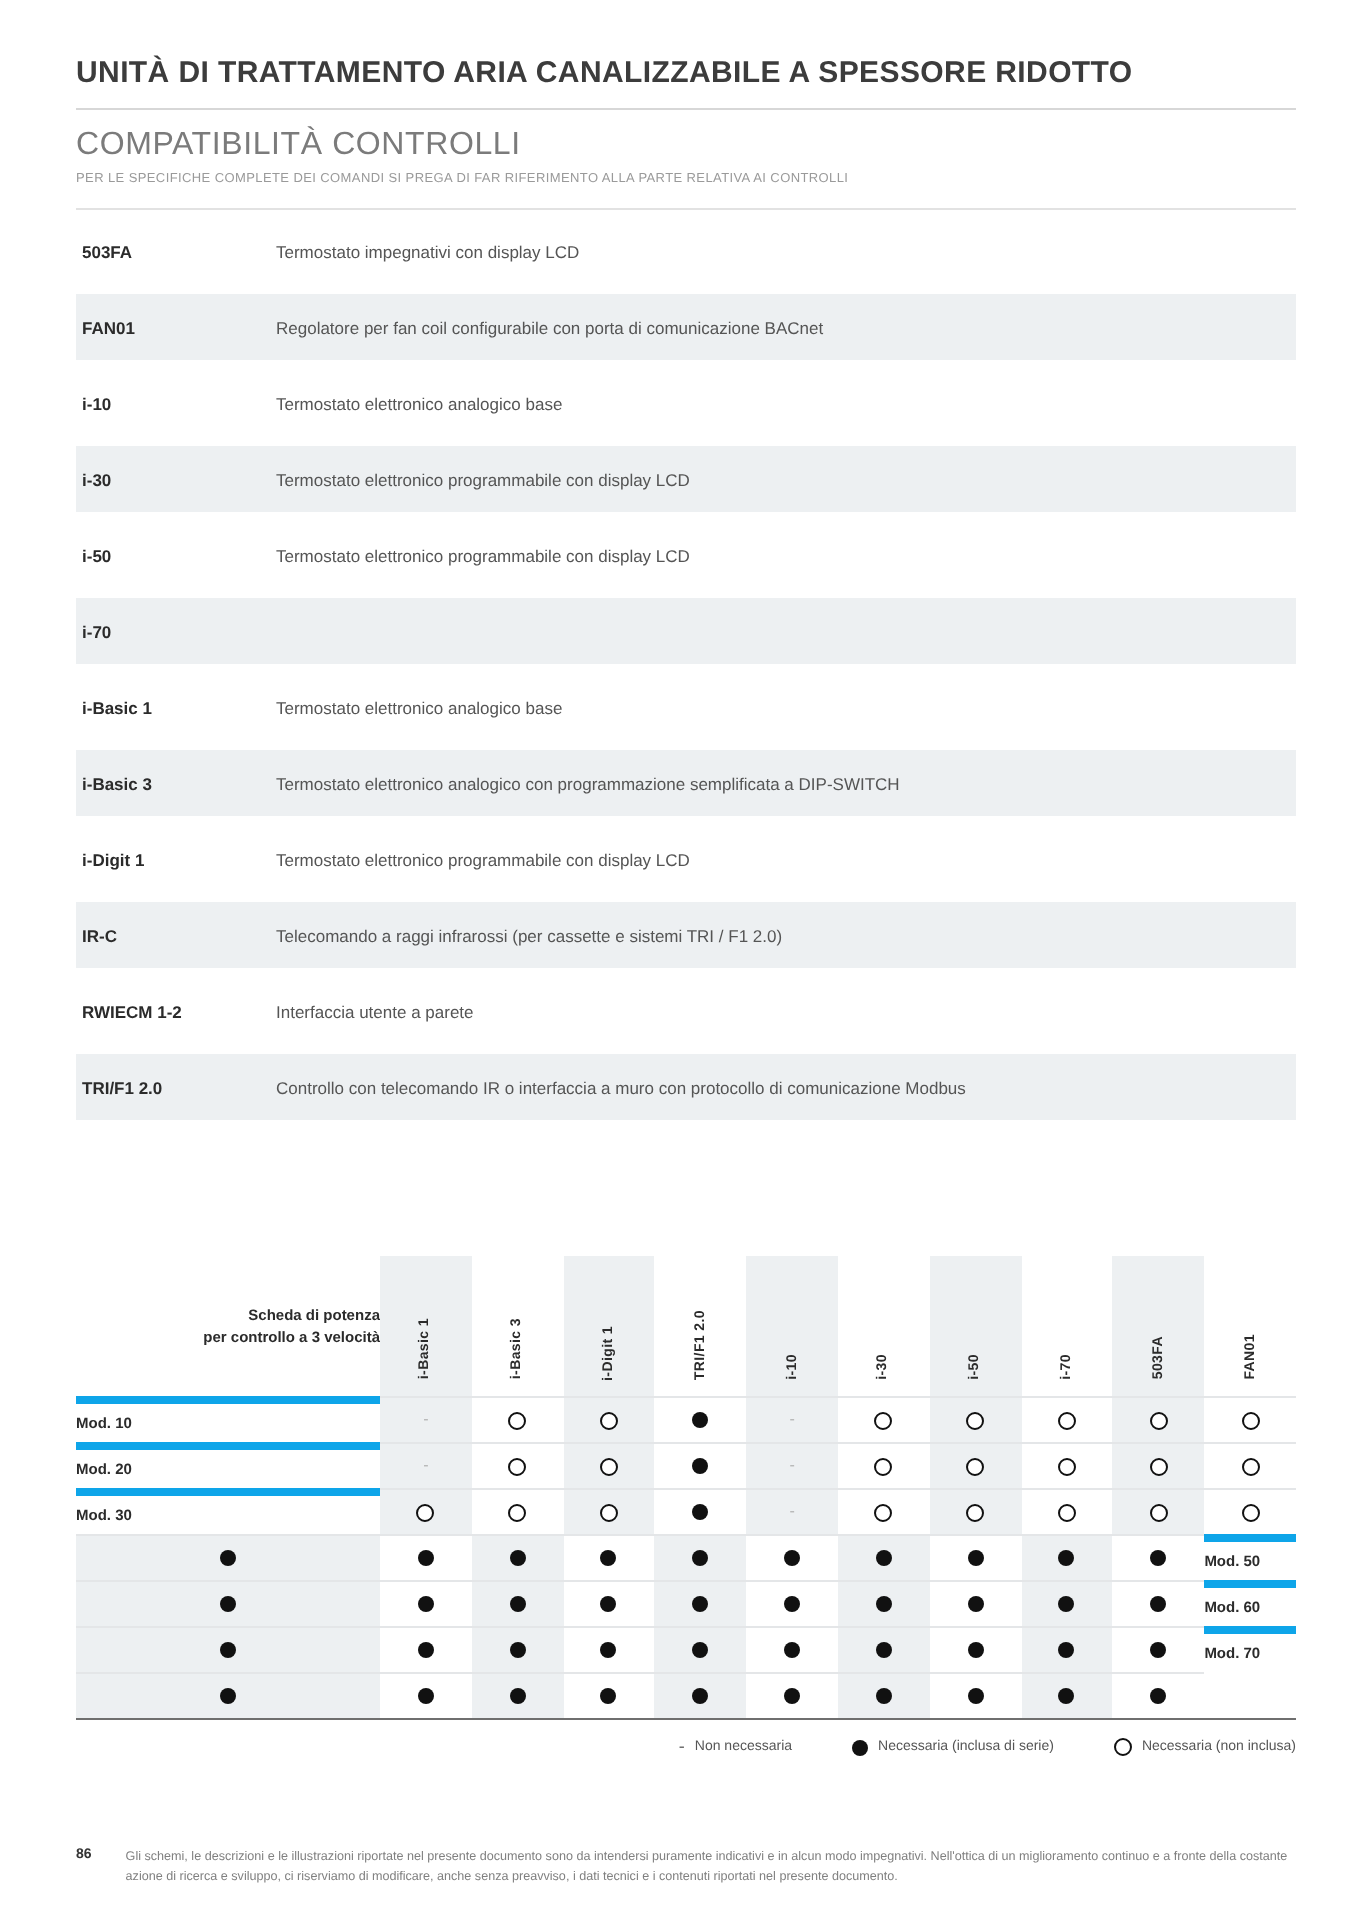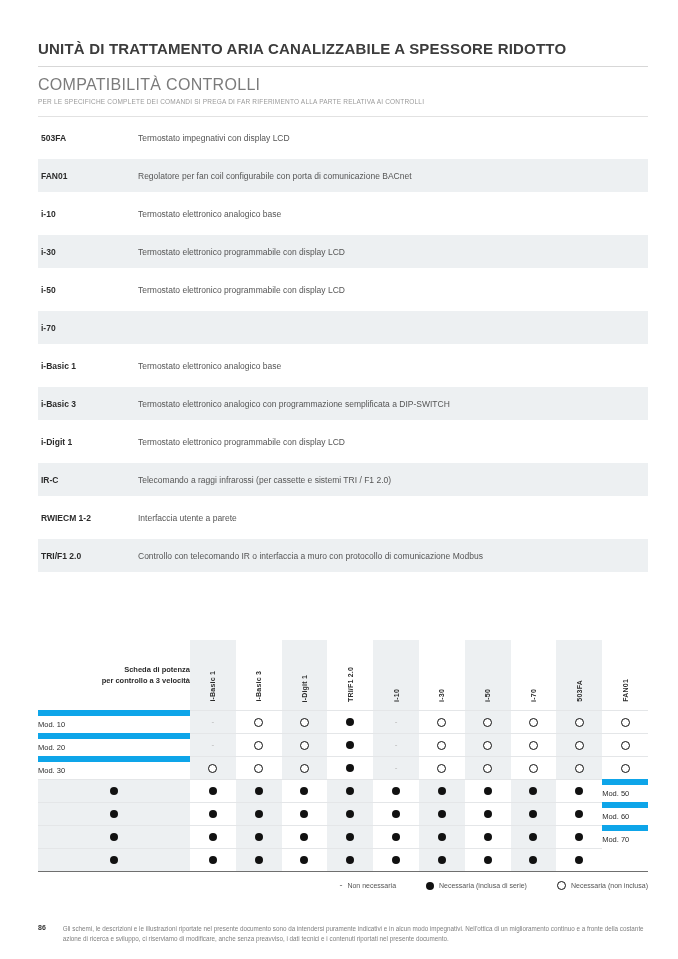--- a/index.html
+++ b/index.html
@@ -8,21 +8,21 @@
     background:#ffffff;
     font-family:"Liberation Sans", sans-serif;
     color:#333;
     position:relative;
     overflow:hidden;
   }
   .content { margin:0 30px 0 38px; width:610px; }
 
   
   .page-title {
-    padding-top:40px;
+    padding-top:28px;
     font-size:15px; font-weight:bold; color:#3c3c3c;
     letter-spacing:0.2px;
   }
   .title-rule { border-top:1px solid #d7d7d7; margin-top:9px; }
   .section-title {
     margin-top:9px;
     font-size:16px; font-weight:normal; color:#7b7b7b;
     letter-spacing:0.3px;
   }
   .section-subtitle {
@@ -50,22 +50,22 @@
     align-items:flex-end; box-sizing:border-box;
     font-size:7.5px; font-weight:bold; color:#2b2b2b; line-height:1.5;
   }
   .vtext {
     writing-mode:vertical-rl; transform:rotate(180deg);
     font-size:7px; font-weight:bold; color:#2b2b2b; letter-spacing:0.2px;
     white-space:nowrap;
   }
   .m-label {
     height:23px; display:flex; align-items:center;
-    font-size:7.5px; font-weight:normal; color:#2b2b2b;
-    border-top:6px solid #0ea5e9; box-sizing:border-box;
+    font-size:7.5px; font-weight:bold; color:#2b2b2b;
+    border-top:4px solid #0ea5e9; box-sizing:border-box;
   }
   .m-cell {
     height:23px; display:flex; align-items:center; justify-content:center;
     border-top:1px solid #e4e6e8; box-sizing:border-box;
   }
   .matrix-bottom { border-top:1px solid #6f6f6f; }
 
   .dot { border-radius:50%; box-sizing:border-box; flex:0 0 auto; }
   .dot.filled { width:8px; height:8px; background:#111; }
   .dot.open { width:9px; height:9px; border:1.7px solid #111; background:#fff; }

